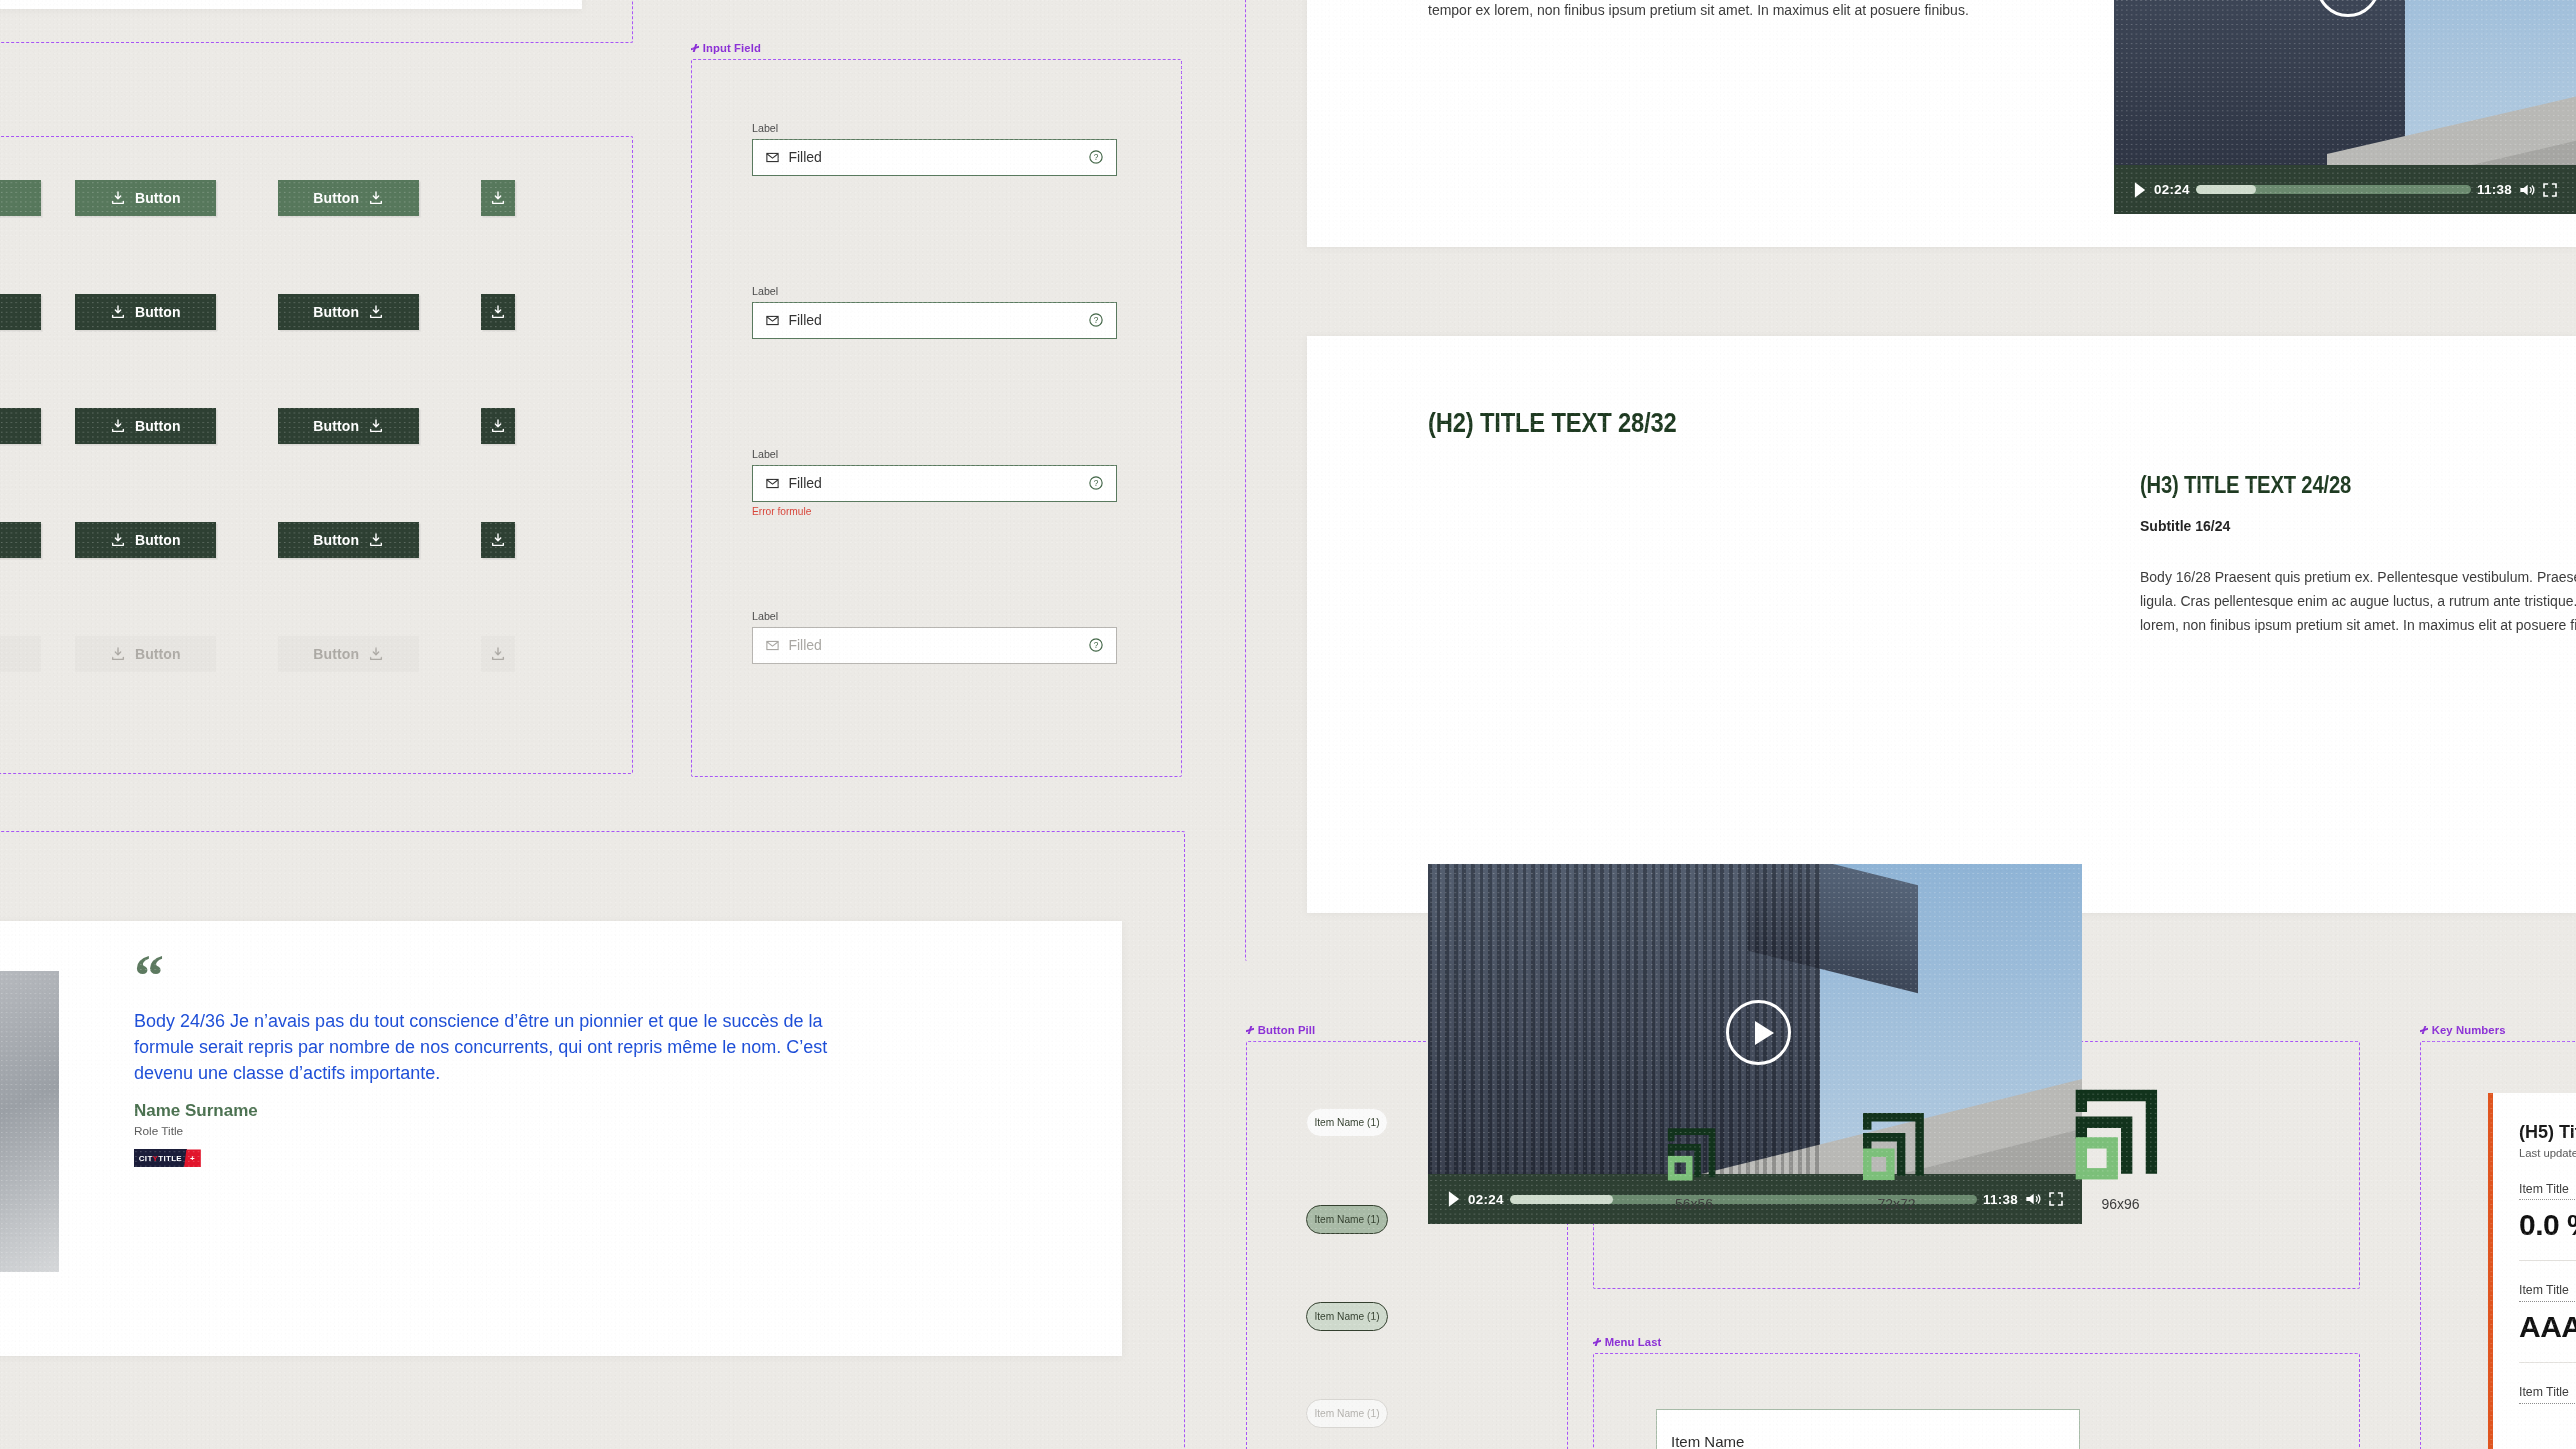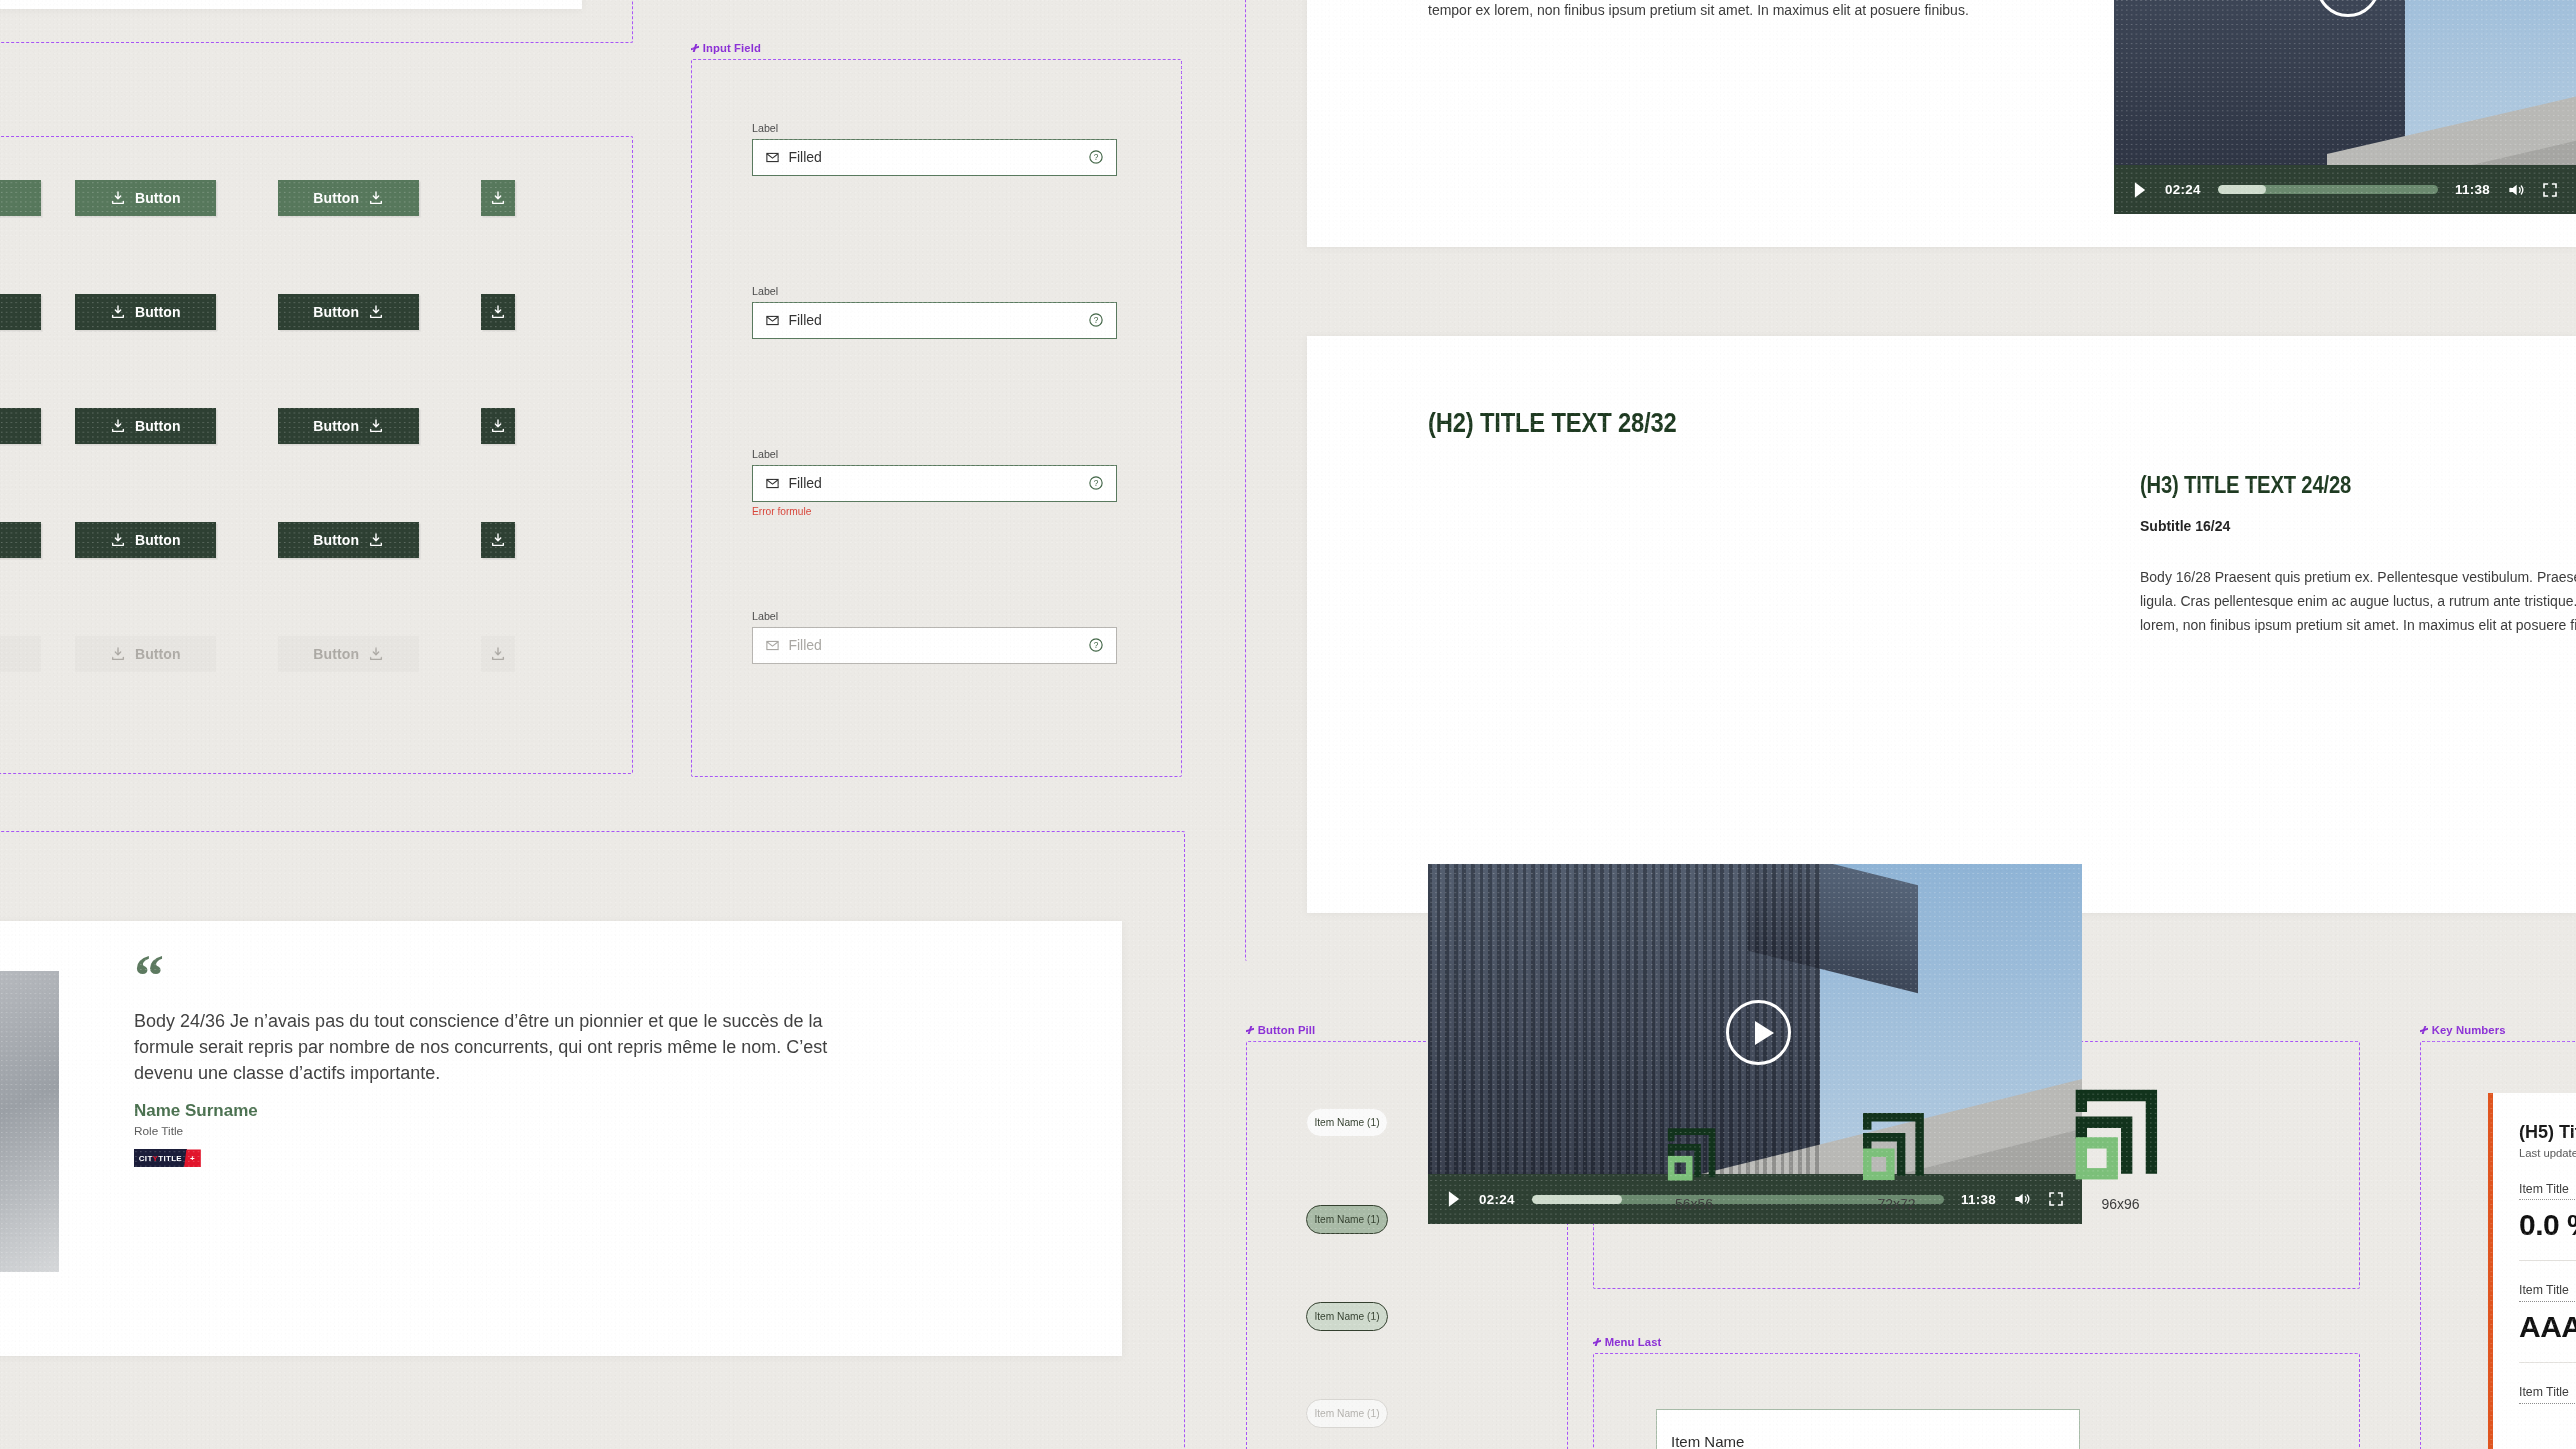--- a/index.html
+++ b/index.html
@@ -76,21 +76,21 @@
   .pill.p-solid{background:#a9bba7;border:1.1px solid #34402f;}
   .pill.p-light{background:#cfdacd;border:1.1px solid #34402f;}
   .pill.p-dis{background:#f7f7f6;border:0.5px solid #d8d6d2;color:#b4b2ae;}
 
   
   .picto-wrap{display:flex;flex-direction:column;align-items:center;gap:14px;}
   .picto-cap{font-size:14px;color:#3a3a3a;}
 
   
   .qmark{color:#5d7a60;font-size:60px;line-height:.62;font-weight:700;font-family:"Liberation Serif",serif;}
-  .qbody{font-size:18px;line-height:1.44;color:#404040;max-width:746px;}
+  .qbody{font-size:18px;line-height:1.44;color:#1d4ed8;max-width:746px;}
   .qname{color:#4b7150;font-size:17px;font-weight:700;margin-top:14px;}
   .qrole{color:#5a5a5a;font-size:11.8px;margin-top:2.7px;}
   .logo{display:inline-flex;height:18px;margin-top:11.8px;font-size:8px;font-weight:800;letter-spacing:0.3px;}
   .logo .lnavy{background:#1b1d3a;color:#fff;display:flex;align-items:center;padding:0 4.8px;}
   .logo .lred{background:#e2152c;color:#fff;display:flex;align-items:center;padding:0 5.9px;
     clip-path:polygon(14% 0,100% 0,100% 100%,0 100%);margin-left:-2.7px;}
   .logo .ly{color:#e2152c;}
 
   
   .h2{font-size:27px;font-weight:800;color:#1e3a21;letter-spacing:-0.2px;
@@ -109,21 +109,21 @@
   .playbig{
     position:absolute;border:3.8px solid #fff;border-radius:50%;
     display:flex;align-items:center;justify-content:center;
   }
   .playbig i{
     display:block;width:0;height:0;border-style:solid;
     border-color:transparent transparent transparent #fff;
     margin-left:22%;
   }
   .vbar{position:absolute;left:0;right:0;bottom:0;background:#2e4033;
-        display:flex;align-items:center;gap:17px;box-sizing:border-box;}
+        display:flex;align-items:center;gap:6px;box-sizing:border-box;}
   .vtime{color:#fff;font-size:13.4px;font-weight:700;letter-spacing:0.3px;}
   .vtrack{flex:1;height:9px;border-radius:4.8px;background:#6b8a6f;overflow:hidden;}
   .vfill{height:100%;background:#cfdccd;border-radius:4.8px;}
 
   
   .menuitem{background:#fff;border:1.1px solid #a7bba8;box-sizing:border-box;
             display:flex;align-items:center;padding:0 14px;font-size:15px;color:#2b2b2b;}
 
   
   .kn{background:#fff;border-left:5.9px solid #e0551f;box-sizing:border-box;padding:29px 26px;}

